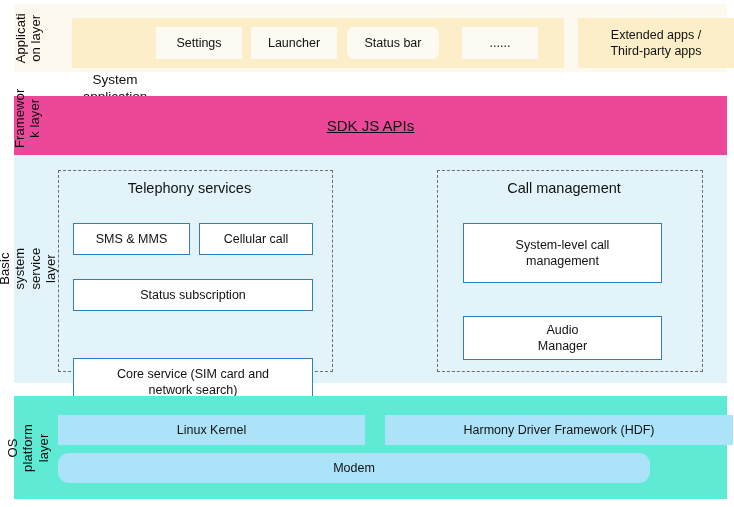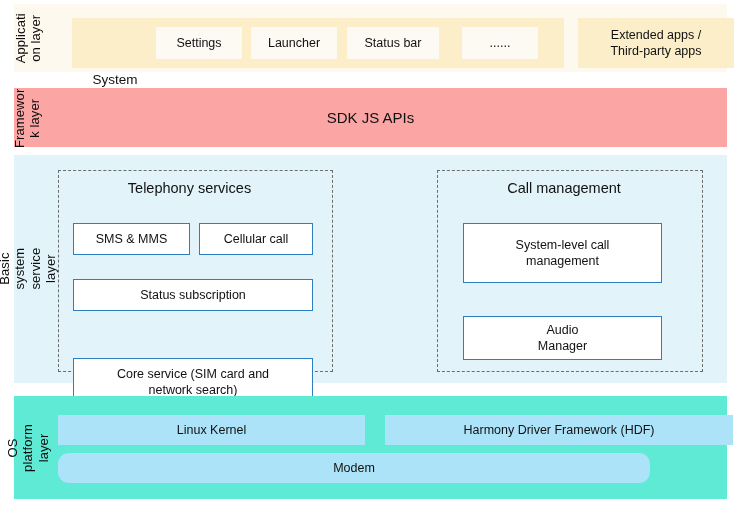--- a/index.html
+++ b/index.html
@@ -98,27 +98,28 @@
     display: flex;
     align-items: center;
     justify-content: center;
     font-size: 12.5px;
     color: #111;
   }
 
   
   #fw-band {
     left: 14px;
-    top: 88px;
+    top: 96px;
     width: 713px;
     height: 59px;
-    background: #fca5a5;
-    display: flex;
-    align-items: center;
-    justify-content: center;
+    background: #ec4899;
+    display: flex;
+    align-items: center;
+    justify-content: center;
+    text-decoration: underline;
   }
   #fw-title {
     font-size: 15px;
     color: #111;
   }
 
   
   #basic-band {
     left: 14px;
     top: 155px;
@@ -183,21 +184,21 @@
     <div id="app-main-block">
       <div class="sys-app-title">System
 application</div>
 
       <div class="app-chip" style="left:84px; width:86px;">
         <span>Settings</span>
       </div>
       <div class="app-chip" style="left:179px; width:86px;">
         <span>Launcher</span>
       </div>
-      <div class="app-chip" style="left:275px; width:92px;">
+      <div class="app-chip" style="left:275px; width:92px;border-radius:7px;">
         <span>Status bar</span>
       </div>
       <div class="app-chip" style="left:390px; width:76px;">
         <span>......</span>
       </div>
     </div>
 
     <div id="app-extended-block">
       <span style="white-space:pre-line">Extended apps /
 Third-party apps</span>

